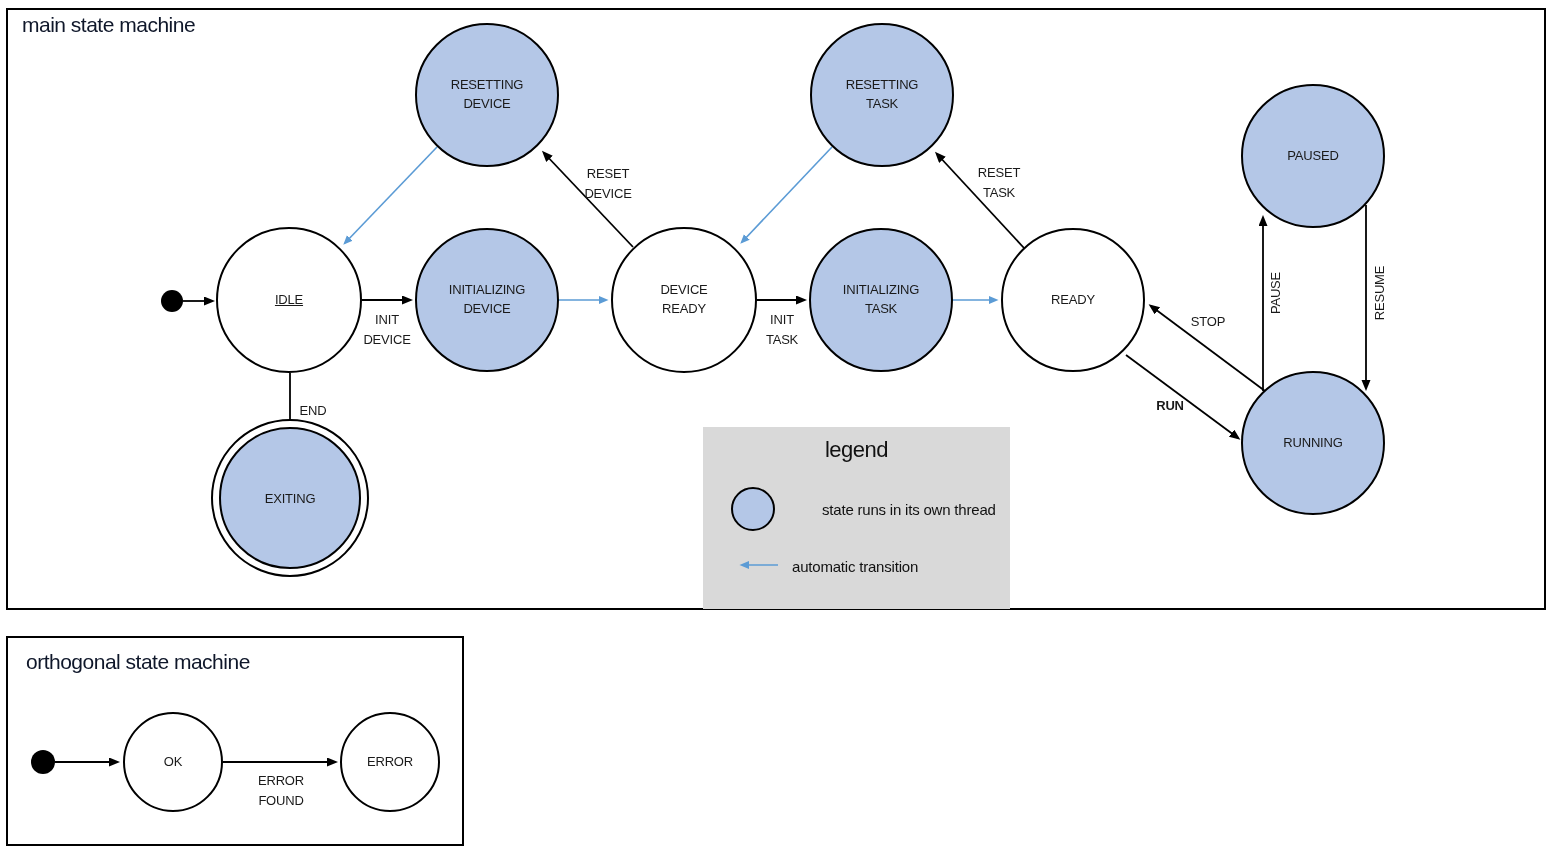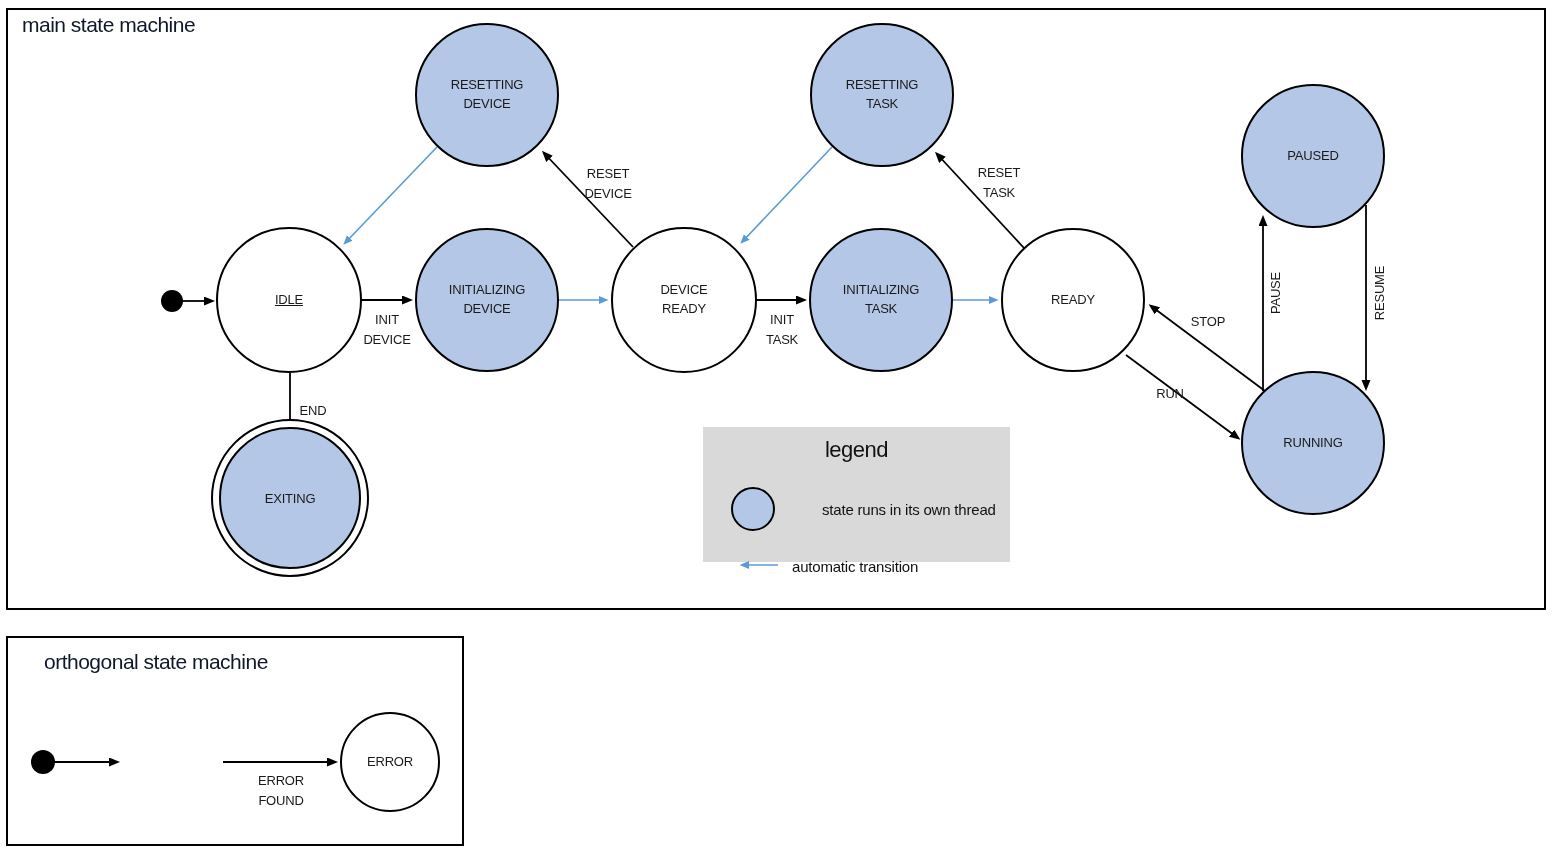--- a/index.html
+++ b/index.html
@@ -34,21 +34,21 @@
   }
   .initial-dot { position:absolute; border-radius:50%; background:var(--edge,#000); }
 
   .edge-label {
     position:absolute; transform:translate(-50%,-50%);
     text-align:center; font-size:13px; line-height:1.5;
     white-space:pre-line; color:#1a1a1a;
   }
   .edge-label.rot { transform:translate(-50%,-50%) rotate(-90deg); }
 
-  .legend-box { position:absolute; left:703px; top:427px; width:307px; height:135px; background:var(--legend-bg,#d9d9d9); }
+  .legend-box { position:absolute; left:703px; top:427px; width:307px; height:182px; background:var(--legend-bg,#d9d9d9); }
   .legend-title { position:absolute; left:0; right:0; top:10px; text-align:center; font-size:22px; letter-spacing:-0.5px; color:#111; }
   .legend-circle {
     position:absolute; left:731px; top:487px; width:44px; height:44px; box-sizing:border-box;
     border:2px solid var(--state-stroke,#000); border-radius:50%; background:var(--state-fill,#b4c7e7);
   }
   .legend-item { position:absolute; transform:translateY(-50%); font-size:15px; color:#111; }
 </style>
 </head>
 <body>
 
@@ -86,21 +86,21 @@
     <line class="edge" x1="1263" y1="391" x2="1263" y2="218" marker-end="url(#ah-black)"></line>
     <line class="edge" x1="1366" y1="205" x2="1366" y2="388" marker-end="url(#ah-black)"></line>
 
     <line class="edge" x1="55" y1="762" x2="117" y2="762" marker-end="url(#ah-black)"></line>
     <line class="edge" x1="223" y1="762" x2="335" y2="762" marker-end="url(#ah-black)"></line>
 
     <line class="edge auto" x1="778" y1="565" x2="742" y2="565" marker-end="url(#ah-blue)"></line>
   </svg>
 
   <div class="panel-title" style="left:22px; top:13px;">main state machine</div>
-  <div class="panel-title" style="left:44px; top:650px;">orthogonal state machine</div>
+  <div class="panel-title" style="left:26px; top:650px;">orthogonal state machine</div>
 
   <div class="initial-dot" style="left:161px; top:290px; width:22px; height:22px;"></div>
   <div class="initial-dot" style="left:31px; top:750px; width:24px; height:24px;"></div>
 
   <div class="state" style="left:216px; top:227px; width:146px; height:146px;text-decoration:underline;">IDLE</div>
   <div class="state threaded" style="left:415px; top:23px; width:144px; height:144px;">RESETTING
 DEVICE</div>
   <div class="state threaded" style="left:415px; top:228px; width:144px; height:144px;">INITIALIZING
 DEVICE</div>
   <div class="state" style="left:611px; top:227px; width:146px; height:146px;">DEVICE
@@ -110,33 +110,34 @@
   <div class="state threaded" style="left:809px; top:228px; width:144px; height:144px;">INITIALIZING
 TASK</div>
   <div class="state" style="left:1001px; top:228px; width:144px; height:144px;">READY</div>
   <div class="state threaded" style="left:1241px; top:84px; width:144px; height:144px;">PAUSED</div>
   <div class="state threaded" style="left:1241px; top:371px; width:144px; height:144px;">RUNNING</div>
 
   <div class="final-outer" style="left:211px; top:419px; width:158px; height:158px;">
     <div class="final-inner">EXITING</div>
   </div>
 
+  <div class="state" style="left:123px; top:712px; width:100px; height:100px;">OK</div>
   <div class="state" style="left:340px; top:712px; width:100px; height:100px;">ERROR</div>
 
   <div class="edge-label" style="left:387px; top:329px;">INIT
 DEVICE</div>
   <div class="edge-label" style="left:608px; top:183px;">RESET
 DEVICE</div>
   <div class="edge-label" style="left:782px; top:329px;">INIT
 TASK</div>
   <div class="edge-label" style="left:999px; top:182px;">RESET
 TASK</div>
   <div class="edge-label" style="left:313px; top:411px;">END</div>
   <div class="edge-label" style="left:1208px; top:322px;">STOP</div>
-  <div class="edge-label" style="left:1170px; top:394px;">RUN</div>
+  <div class="edge-label" style="left:1170px; top:406px;font-weight:bold;">RUN</div>
   <div class="edge-label rot" style="left:1276px; top:293px;">PAUSE</div>
   <div class="edge-label rot" style="left:1380px; top:293px;">RESUME</div>
   <div class="edge-label" style="left:281px; top:790px;">ERROR
 FOUND</div>
 
   <div class="legend-circle"></div>
   <div class="legend-item" style="left:790px; top:509px;margin-left:32px;">state runs in its own thread</div>
   <div class="legend-item" style="left:792px; top:566px;">automatic transition</div>
 
 </div>

